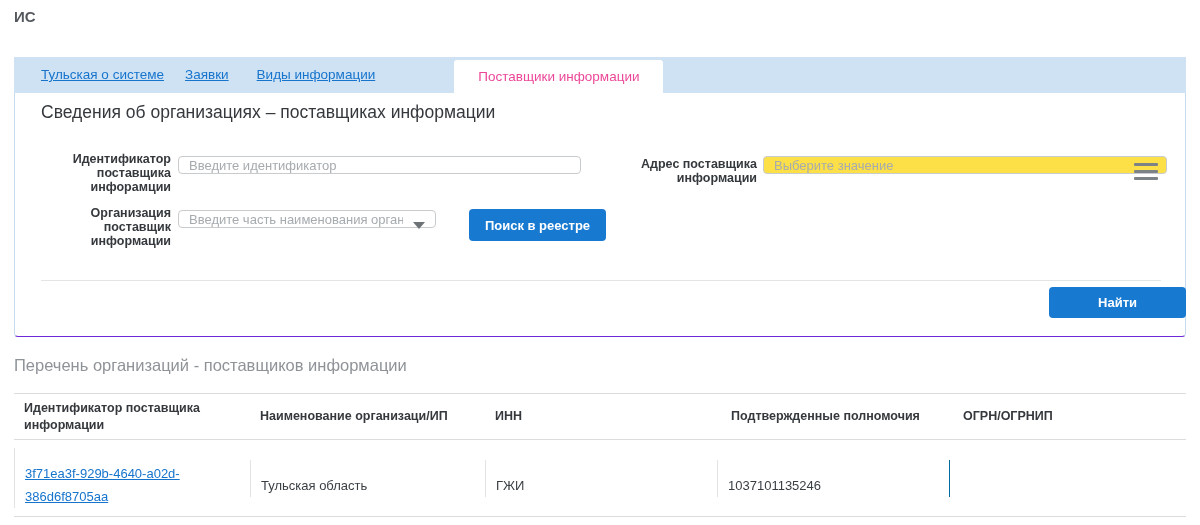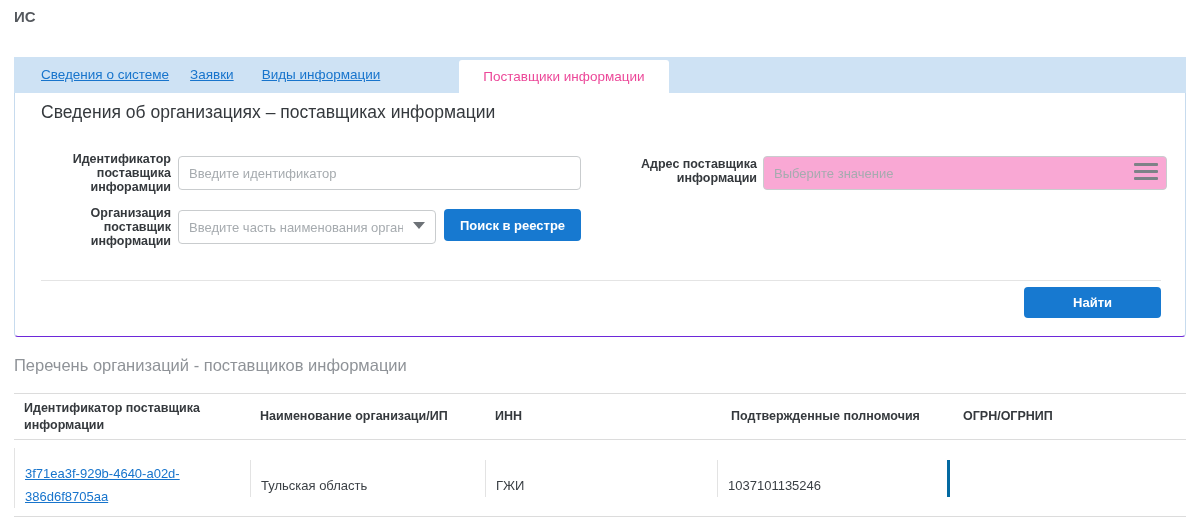--- a/index.html
+++ b/index.html
@@ -49,42 +49,42 @@
     position: absolute; width: 120px; text-align: right;
     font-size: 12.5px; line-height: 14px; font-weight: 600; color: #35393d;
   }
   .lbl-identifier { left: 36px; top: 59px; }
   .lbl-address   { left: 612px; width: 130px; top: 64px; }
   .lbl-organization { left: 36px; top: 113px; }
   .text-input {
     position: absolute; height: 17px;
     border: 1px solid #c9ccce; border-radius: 4px;
     background: #ffffff; font-family: "Liberation Sans", sans-serif;
-    font-size: 13px; color: #3a3f44; padding: 16px 10px; outline: none;
+    font-size: 13px; color: #3a3f44; padding: 8px 10px; outline: none;
   }
   .text-input::placeholder { color: #a6abaf; opacity: 1; }
   .inp-identifier { left: 163px; top: 63px; width: 403px; }
   .combo-wrap { position: absolute; left: 163px; top: 117px; width: 258px; height: 31px; }
   .inp-organization { left: 0; top: 0; width: 258px; padding-right: 32px; }
   .caret-down {
     position: absolute; right: 11px; top: 12px; width: 0; height: 0;
     border-left: 6px solid transparent; border-right: 6px solid transparent;
     border-top: 7px solid #6d7277; cursor: pointer;
   }
   .addr-wrap { position: absolute; left: 748px; top: 63px; width: 404px; height: 31px; }
-  .inp-address { left: 0; top: 0; width: 404px; background: #f9a8d4; padding-right: 40px; }
+  .inp-address { left: 0; top: 0; width: 404px; background: #fde047; padding-right: 40px; }
   .burger {
     position: absolute; right: 9px; top: 7px; width: 24px; height: 17px;
     display: flex; flex-direction: column; justify-content: space-between; cursor: pointer;
   }
   .burger i { display: block; height: 3px; background: #7d8287; border-radius: 1px; }
   .btn {
     border: none; border-radius: 4px; background: #1779d0; color: #ffffff;
     font-family: "Liberation Sans", sans-serif; font-size: 13px; font-weight: 700;
-    cursor: pointer; position: absolute;
+    cursor: pointer; position: absolute; margin-left: 25px;
   }
   .btn-registry { left: 429px; top: 116px; width: 137px; height: 32px; }
   .btn-find { left: 1009px; top: 194px; width: 137px; height: 31px; }
   .divider { position: absolute; left: 26px; top: 187px; width: 1120px; border-top: 1px solid #e4e4e4; }
   .collapse-row {
     position: absolute; left: 20px; top: 195px; display: flex; align-items: center; cursor: pointer;
   }
   .collapse-icon { width: 26px; height: 26px; display: block; }
   .collapse-label {
     margin-left: 8px; font-size: 13px; color: #1774cc;
@@ -102,32 +102,32 @@
   }
   .th {
     font-size: 12.5px; font-weight: 700; color: #35393d;
     padding-left: 10px; padding-right: 24px; line-height: 17px;
   }
   .trow { display: flex; height: 77px; border-bottom: 1px solid #dcdcdc; align-items: center; }
   .td {
     font-size: 13px; color: #3a3f44; padding: 14px 12px 0 10px;
     border-left: 1px solid #e3e3e3; line-height: 23px;
   }
-  .td:last-child { border-right: 3px solid #0369a1; }
+  .td:last-child { border-right: 1px solid #0369a1; }
   .c1 { width: 236px; } .c2 { width: 235px; } .c3 { width: 232px; }
   .c4 { width: 236px; } .c5 { width: 233px; }
   .id-link { color: #1774cc; text-decoration: underline; cursor: pointer; word-break: normal; overflow-wrap: break-word; }
 </style>
 </head>
 <body>
 
 <div class="page-title">ИС</div>
 
 <div class="tabs-bar">
-  <span class="tab-link t1">Сведения о системе</span>
+  <span class="tab-link t1">Тульская о системе</span>
   <span class="tab-link t2">Заявки</span>
   <span class="tab-link t3">Виды информации</span>
   <span class="tab-active">Поставщики информации</span>
 </div>
 
 <div class="panel">
   <div class="panel-title">Сведения об организациях – поставщиках информации</div>
 
   <div class="field-label lbl-identifier">Идентификатор поставщика инфорамции</div>
   <input class="text-input inp-identifier" type="text" placeholder="Введите идентификатор" style="">

